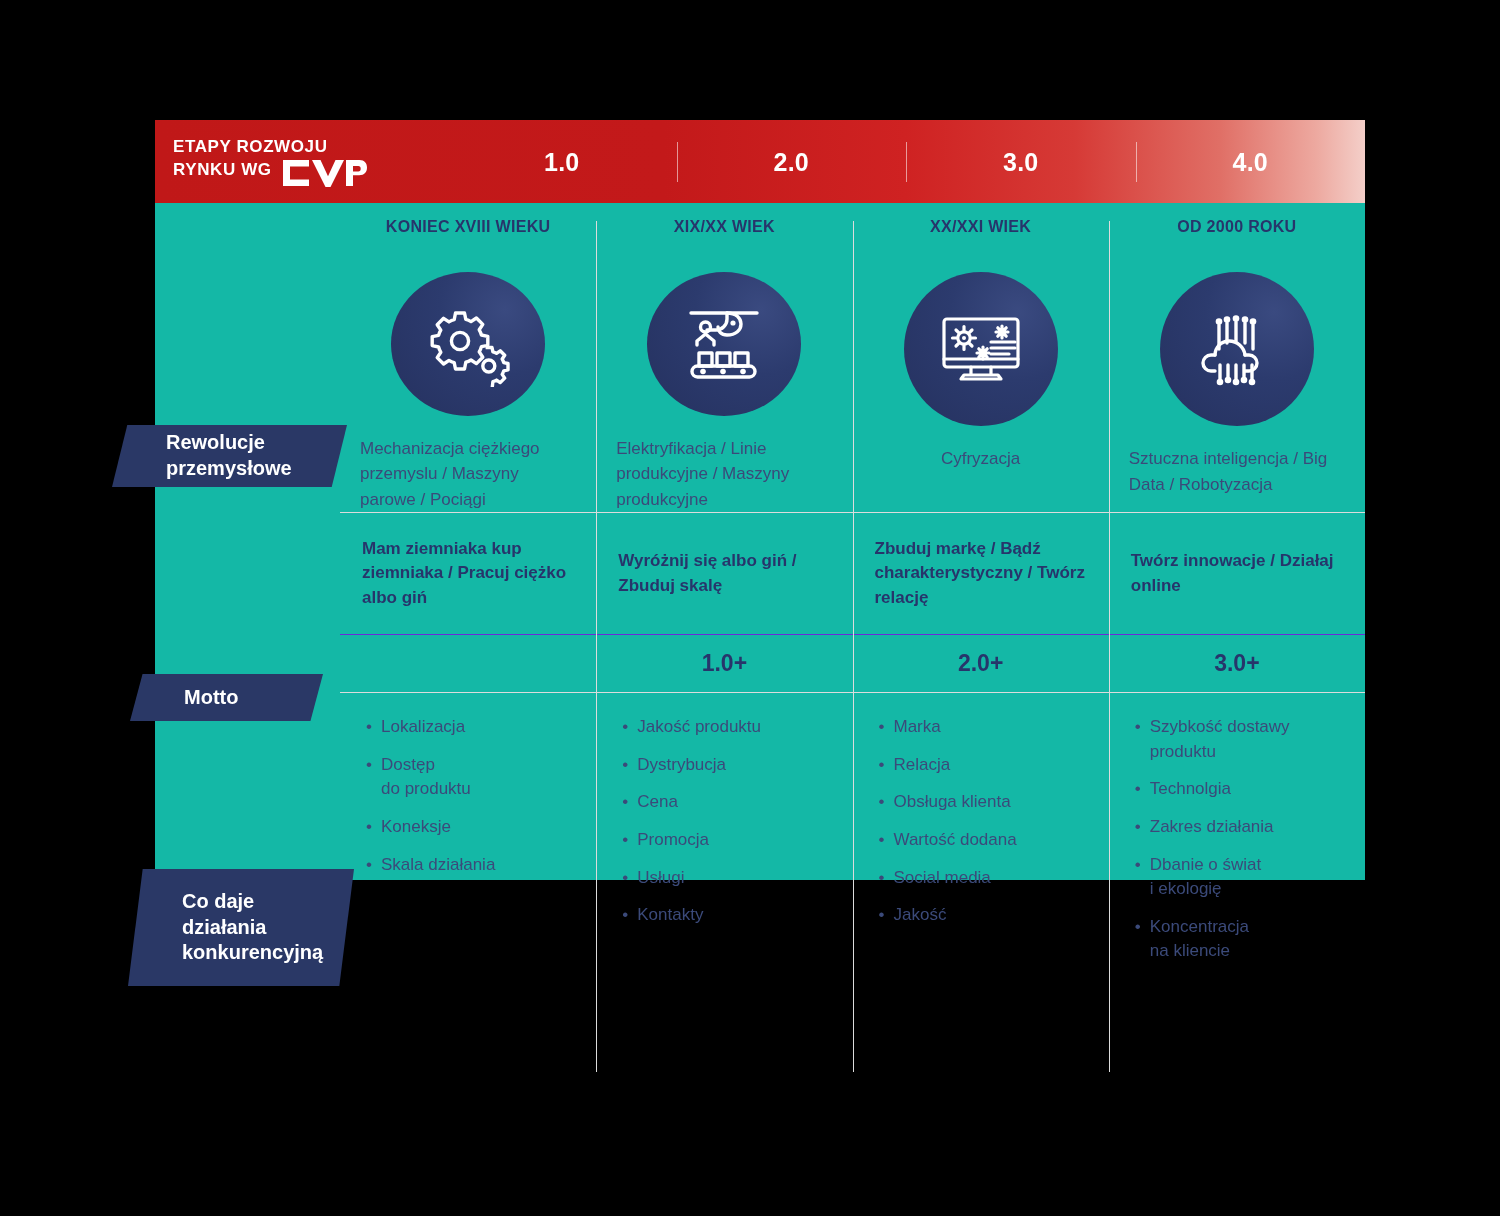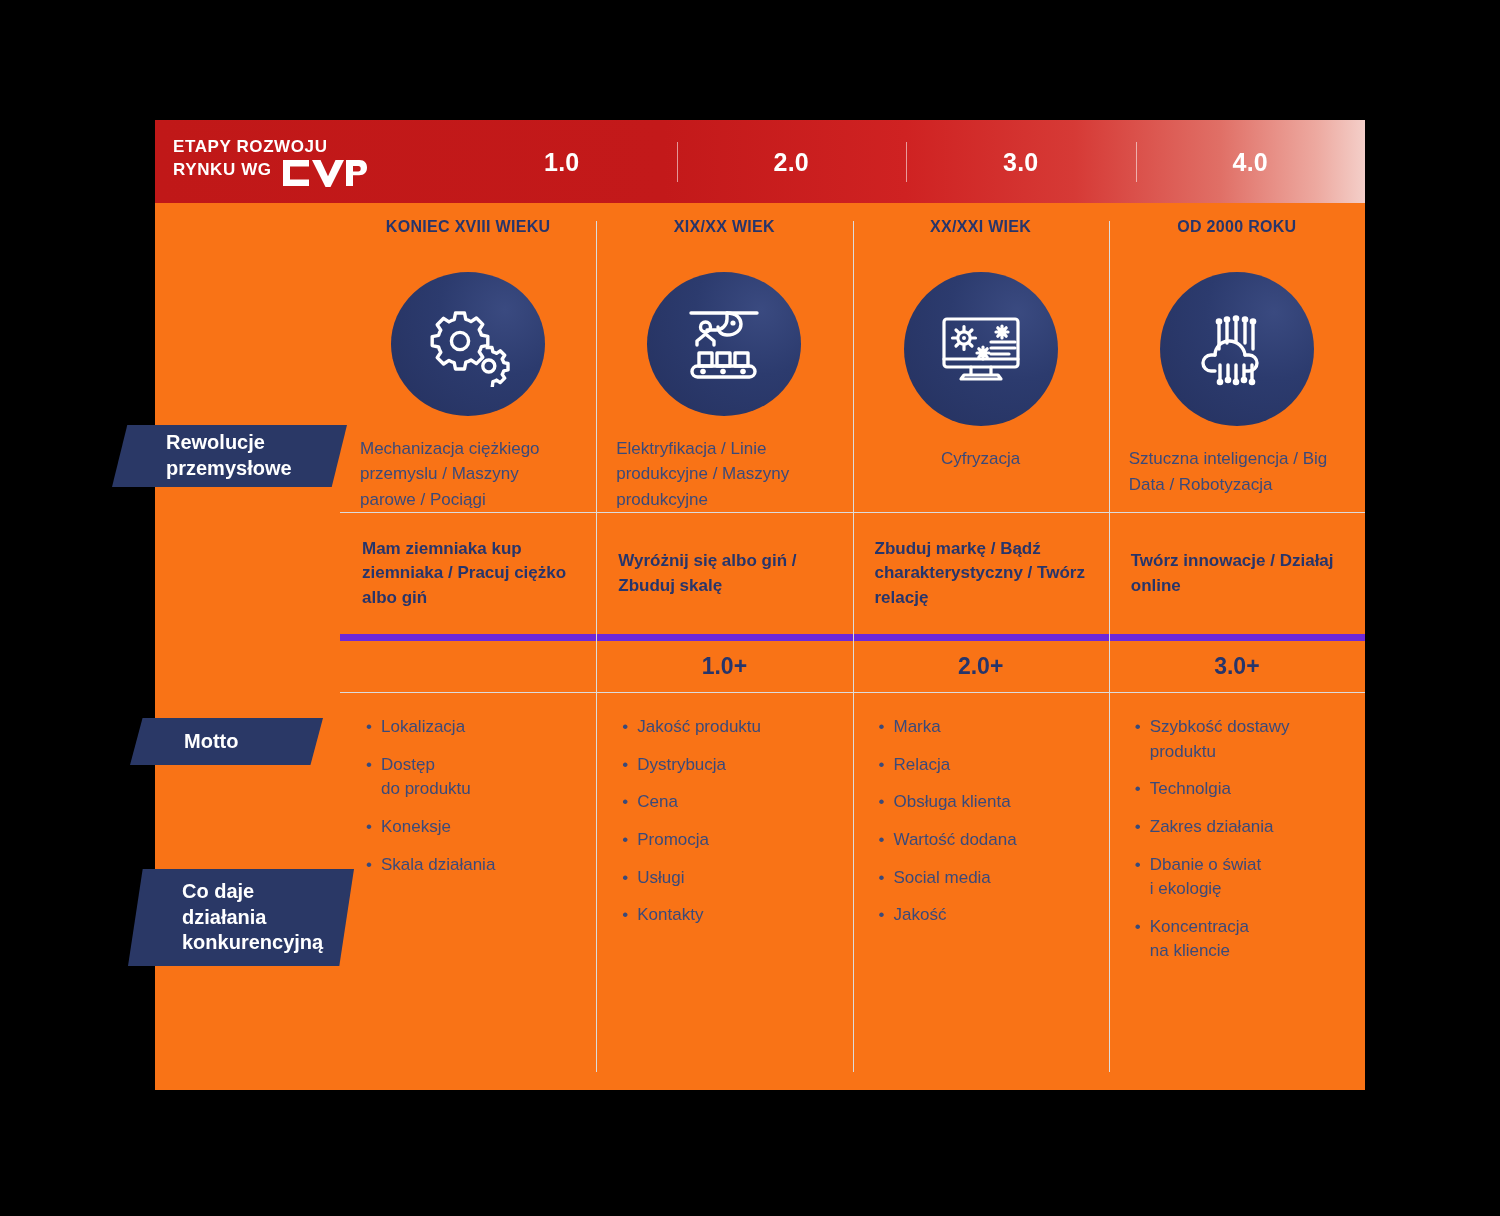--- a/index.html
+++ b/index.html
@@ -4,22 +4,22 @@
 <style>
   * { margin:0; padding:0; box-sizing:border-box; }
   html,body{
     width:1500px; height:1216px; background:#000; overflow:hidden;
     font-family:"Liberation Sans", sans-serif;
   }
   .stage{ position:relative; width:1500px; height:1216px; background:#000; }
 
   
   .card{
-    position:absolute; left:155px; top:120px; width:1210px; height:970px;
-    background:#f97316;
+    position:absolute; left:155px; top:120px; width:1210px; height:760px;
+    background:#14b8a6;
   }
 
   
   .header{
     position:absolute; left:0; top:0; width:1210px; height:83px;
     background:linear-gradient(90deg,#c01818 0%,#c3191a 42%,#cf2222 62%,#d63a36 76%,#e06f66 88%,#eda9a0 96%,#f4cfc9 100%);
     display:flex; align-items:center;
   }
   .brand{
     width:292px; padding-left:18px; color:#fff;
@@ -44,21 +44,21 @@
   .col{ flex:1; position:relative; }
   .col + .col:before{
     content:""; position:absolute; left:0; top:18px; bottom:18px; width:1px;
     background:#dcdcdc;
   }
 
   
   .r-era   { height:47px; display:flex; align-items:center; justify-content:center; }
   .r-icon  { height:262px; display:flex; flex-direction:column; align-items:center; }
   .r-motto { height:122px; display:flex; align-items:center; padding:0 22px; border-top:1px solid #dcdcdc; }
-  .r-plus  { height:58px; display:flex; align-items:center; justify-content:center; border-top:7px solid #6d28d9; }
+  .r-plus  { height:58px; display:flex; align-items:center; justify-content:center; border-top:1px solid #6d28d9; }
   .r-bul   { height:292px; padding:22px 18px 0 26px; border-top:1px solid #dcdcdc; }
 
   .era{ color:#27356b; font-size:16px; font-weight:bold; letter-spacing:.3px; text-align:center; }
 
   .circle{
     width:154px; height:154px; border-radius:50%; margin-top:22px;
     background:radial-gradient(circle at 74% 26%, #3a4a80 0%, #2c3b6e 42%, #25315f 100%);
     display:flex; align-items:center; justify-content:center;
   }
   .desc{
@@ -81,22 +81,22 @@
 
   
   .tag{
     position:absolute; color:#fff; font-weight:bold; font-size:20px;
     line-height:1.28; background:#2a3866;
     clip-path:polygon(6.5% 0, 100% 0, 93.5% 100%, 0 100%);
     display:flex; align-items:center;
     padding:0 38px 0 54px;
   }
   #tag-rev { left:112px; top:425px; width:235px; height:62px; }
-  #tag-mot { left:130px; top:674px; width:193px; height:47px;margin-top:44px; }
-  #tag-adv { left:128px; top:869px; width:226px; height:97px; }
+  #tag-mot { left:130px; top:674px; width:193px; height:47px; }
+  #tag-adv { left:128px; top:869px; width:226px; height:117px; }
 
   svg{ display:block; }
 </style>
 </head>
 <body>
 
 <div class="stage">
   <div class="card">
 
     <div class="header">

